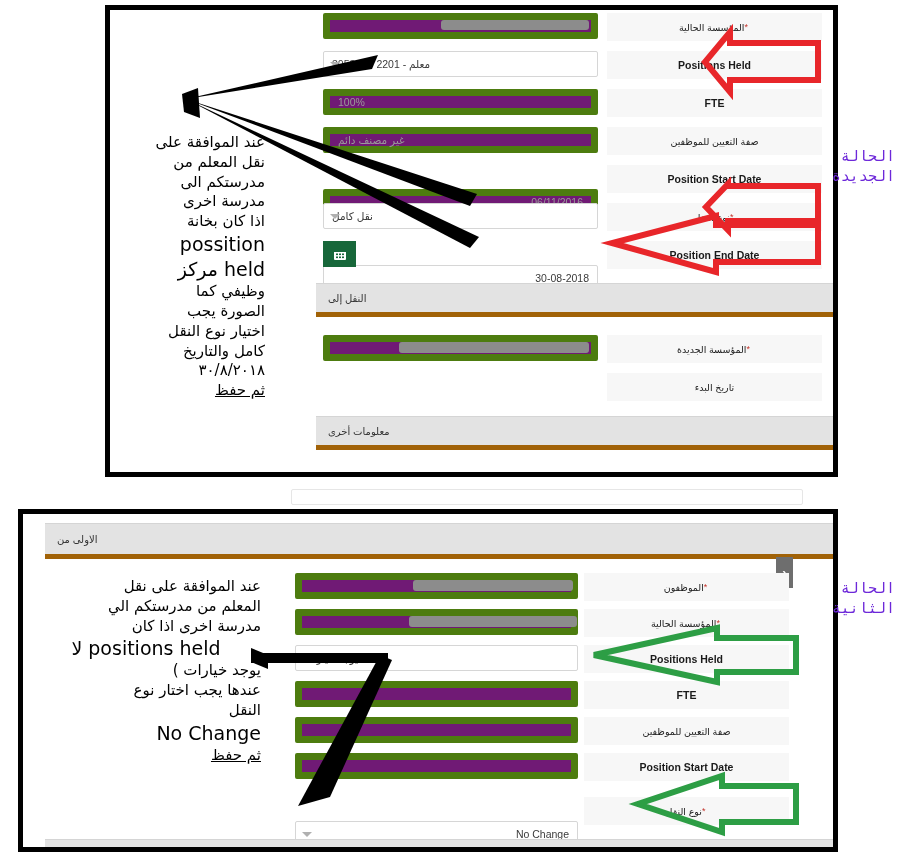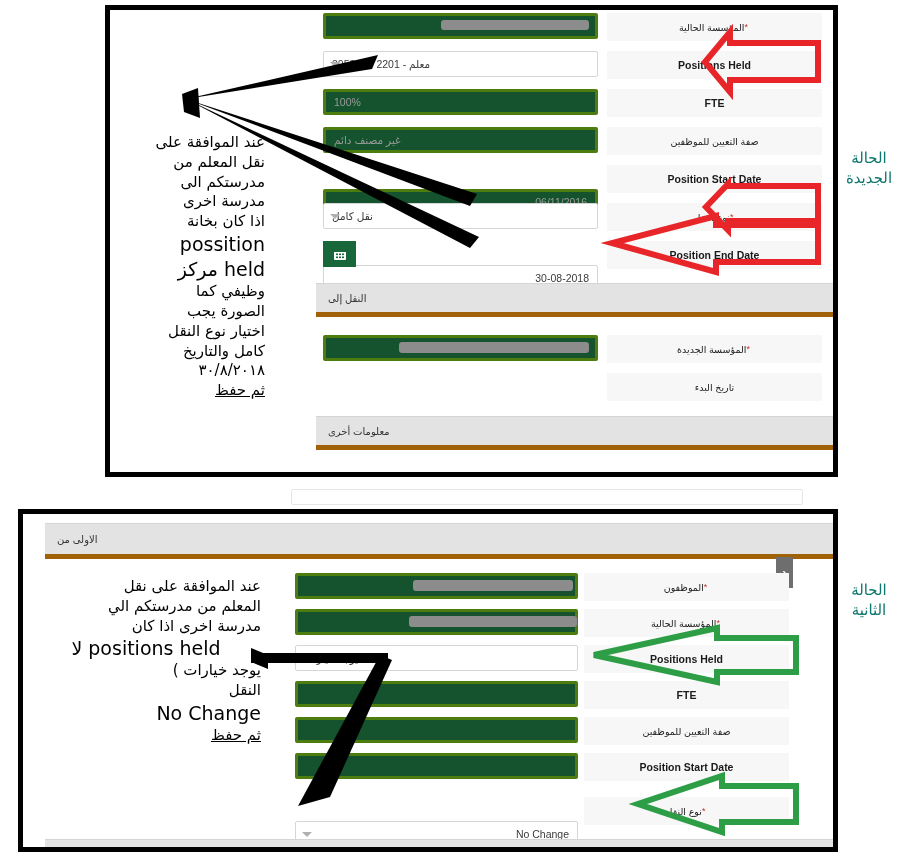--- a/index.html
+++ b/index.html
@@ -19,21 +19,21 @@
 
   .panel-inner{position:absolute;left:0;top:0;right:0;bottom:0;overflow:hidden;}
   .lbl{position:absolute;background:#f7f7f7;box-sizing:border-box;
        display:flex;align-items:center;justify-content:center;
        font-size:10.5px;color:#1a1a1a;text-align:center;}
   .lbl.ar{font-size:9.5px;direction:rtl;}
   .lbl.en{font-weight:bold;font-size:10.5px;}
   .req{color:#c4342b;font-size:9px;margin-right:2px;}
 
   .fld{position:absolute;box-sizing:border-box;height:26px;
-       background:#14532d;border:3px solid #4d7c0f;border-radius:2px;
+       background:#701a75;border:7px solid #4d7c0f;border-radius:2px;
        display:flex;align-items:center;justify-content:flex-end;
        padding:0 8px;font-size:10.5px;color:#9a9a9a;direction:rtl;}
   .fld.editable{background:#ffffff;border:1px solid #d6d6d6;color:#3a3a3a;}
   .fld.ltr{direction:ltr;justify-content:flex-end;margin-top:24px;}
 
   
   .caret{position:absolute;left:6px;top:50%;margin-top:-2px;
          width:0;height:0;border-left:5px solid transparent;
          border-right:5px solid transparent;border-top:5px solid #b0b0b0;}
 
@@ -57,22 +57,22 @@
           display:flex;align-items:center;justify-content:center;}
 
   
   .note{position:absolute;direction:rtl;text-align:right;
         font-family:"DejaVu Sans","Liberation Sans",sans-serif;
         color:#000;line-height:1.32;}
   .note .ar{font-size:15px;}
   .note .en{font-size:19px;direction:ltr;unicode-bidi:embed;}
 
   .side-tag{position:absolute;direction:rtl;text-align:center;
-            font-family:Liberation Sans, sans-serif;
-            font-size:15px;color:#0f766e;line-height:1.3;}
+            font-family:Liberation Mono, monospace;
+            font-size:15px;color:#6d28d9;line-height:1.3;}
 
   svg.overlay{position:absolute;left:0;top:0;width:897px;height:852px;
               pointer-events:none;}
 </style>
 </head>
 <body>
 
 <div class="stage">
 
   <div class="panel" id="panel1">
@@ -240,20 +240,21 @@
       </div>
 
       <div class="band" style="left:22px;top:325px;width:765px;height:18px;border-bottom:none;"></div>
 
       <div class="note" style="left:8px;top:63px;width:230px;">
         <div class="ar">عند الموافقة على نقل</div>
         <div class="ar">المعلم من مدرستكم الي</div>
         <div class="ar">مدرسة اخرى اذا كان</div>
         <div class="en" style="text-align:center;direction:rtl;">positions held  لا</div>
         <div class="ar">يوجد خيارات )</div>
+        <div class="ar">عندها يجب اختار نوع</div>
         <div class="ar">النقل</div>
         <div class="en" style="text-align:right;">No Change</div>
         <div class="ar" style="text-decoration:underline;">ثم حفظ</div>
       </div>
 
     </div>
   </div>
 
   <div class="side-tag" style="left:843px;top:148px;width:52px;">
     <div>الحالة</div>

